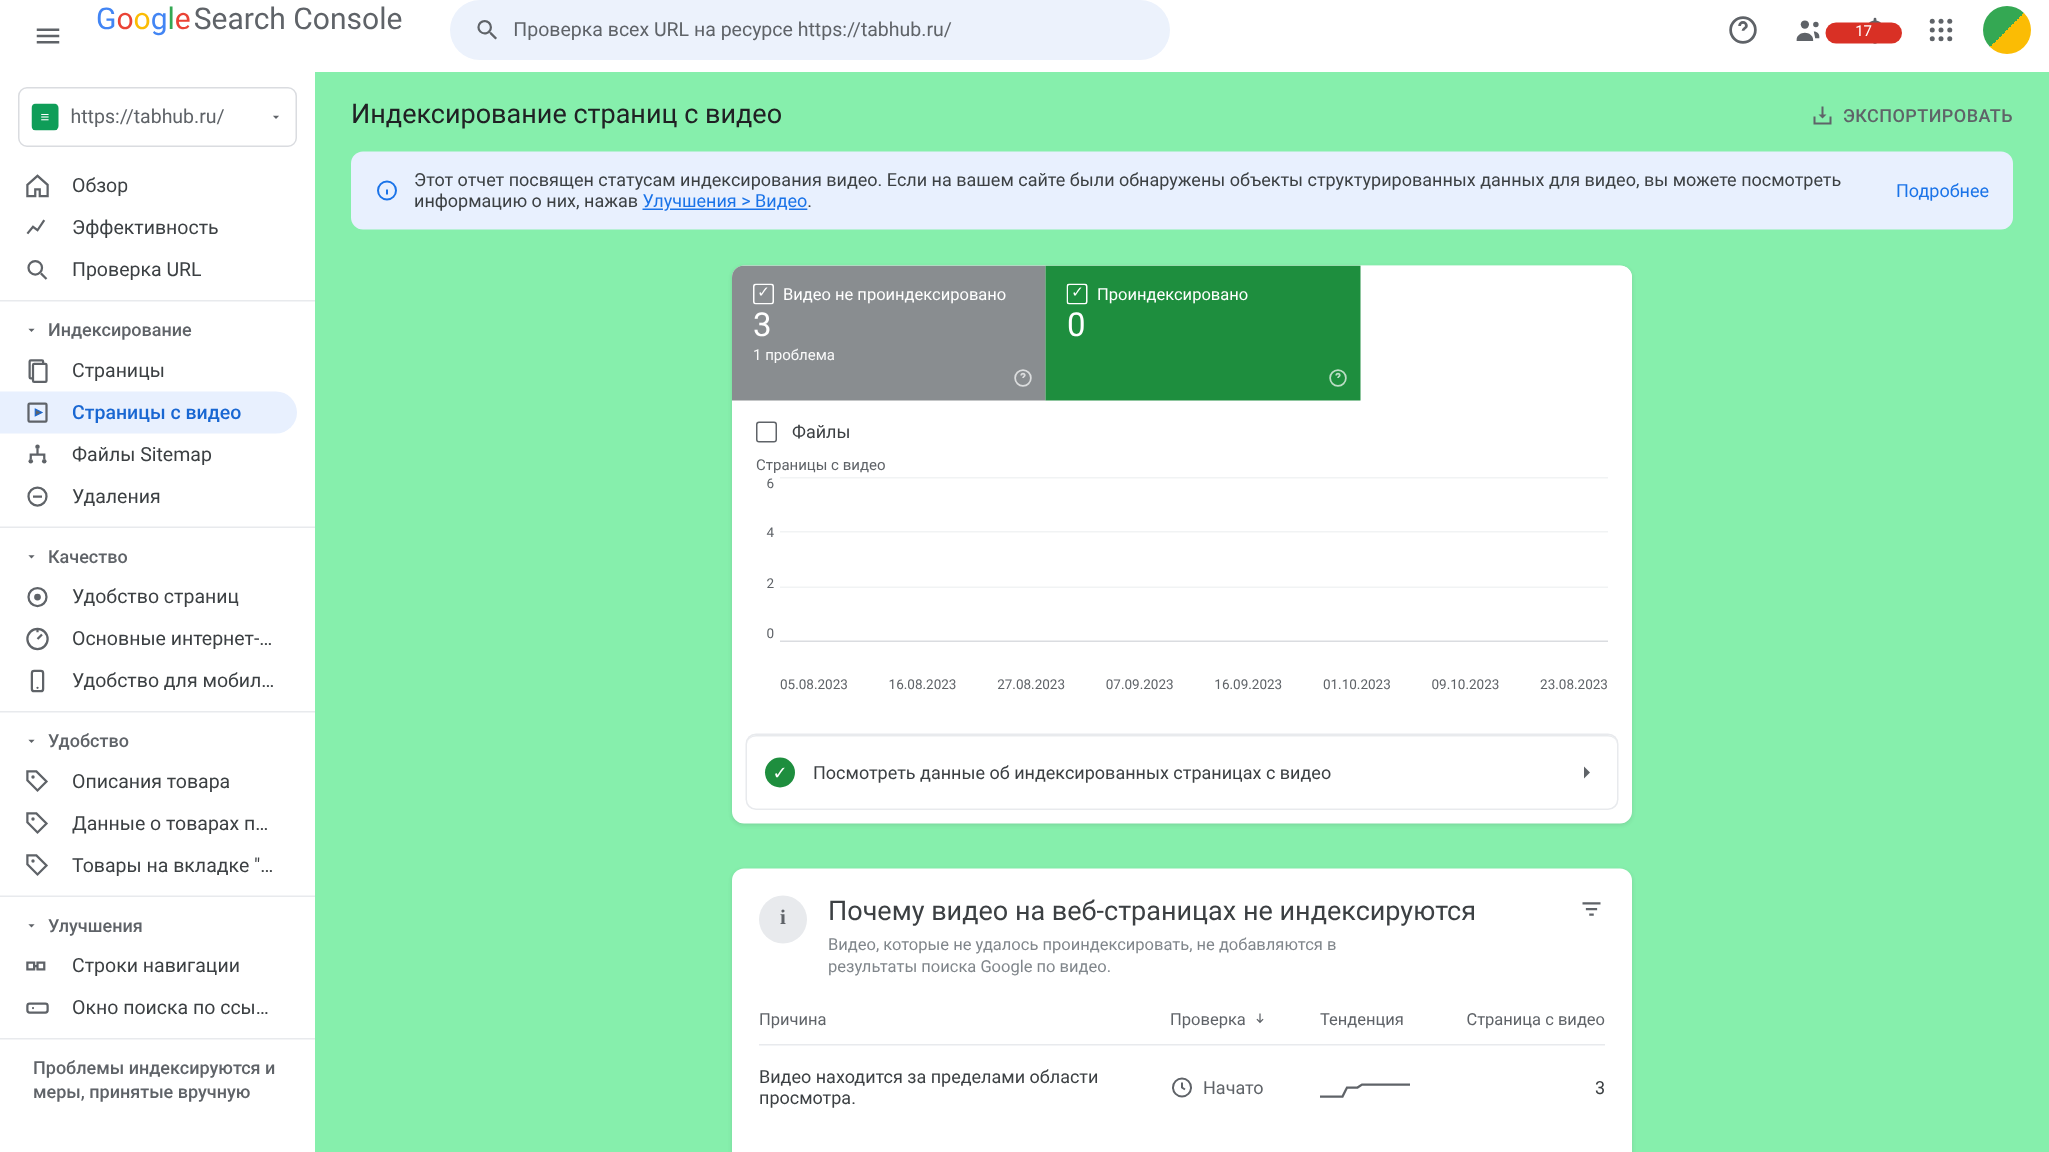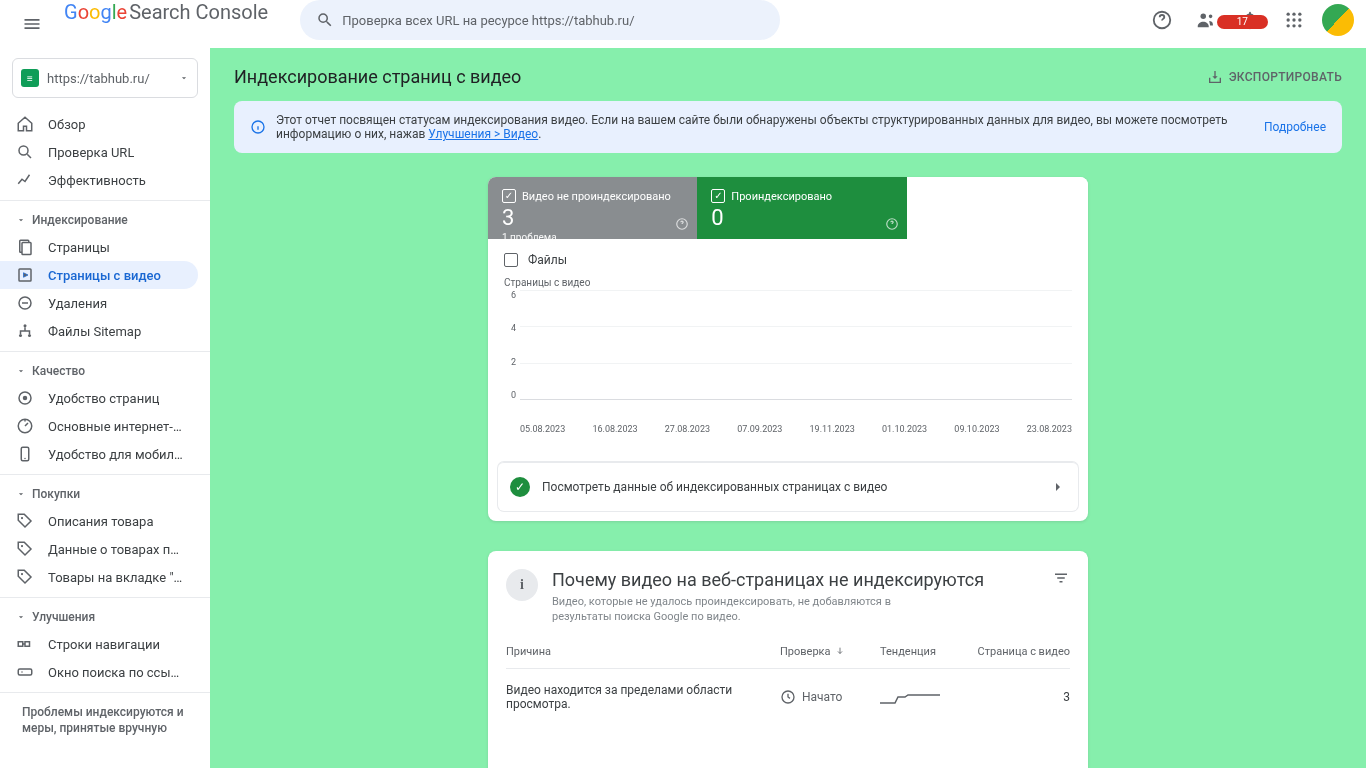--- a/index.html
+++ b/index.html
@@ -43,21 +43,21 @@
 .page-title { font-size: 18px; color: #202124; font-weight: 400; }
 .export-btn { display: flex; align-items: center; gap: 6px; color: #5f6368; font-size: 12px; cursor: pointer; font-weight: 500; letter-spacing: 0.3px; }
 .banner { margin: 0 24px 24px 24px; background: #e8f0fe; border-radius: 8px; padding: 12px 16px; display: flex; align-items: center; gap: 10px; font-size: 12px; color: #3c4043; }
 .banner .msg { flex: 1; }
 .banner a { color: #1a73e8; text-decoration: underline; }
 .banner .learn { color: #1a73e8; text-decoration: none; margin-left: 12px; cursor:pointer; }
 
 .content { max-width: 600px; margin: 0 auto 40px auto; }
 .card { background: #fff; border-radius: 8px; box-shadow: 0 1px 3px rgba(60,64,67,.15); overflow: hidden; margin-bottom: 30px; }
 
-.tabs { display: flex; height: 62px; justify-content: space-between; }
+.tabs { display: flex; height: 90px; justify-content: space-between; }
 .tab { flex: 1; padding: 12px 14px; color: #fff; position: relative; cursor: pointer; }
 .tab.grey { background: #898d90; }
 .tab.green { background: #1e8e3e; }
 .tab .row1 { display: flex; align-items: center; gap: 6px; font-size: 11px; margin-bottom: 2px; white-space: nowrap; overflow: hidden; }
 .tab .num { font-size: 22px; font-weight: 400; }
 .tab .sub { font-size: 10px; margin-top: 2px; opacity: 0.95; }
 .tab .help { position: absolute; right: 8px; bottom: 8px; opacity: 0.7; }
 .checkbox { width: 14px; height: 14px; border: 1.5px solid #fff; border-radius: 2px; display: flex; align-items: center; justify-content: center; flex-shrink:0;}
 .checkbox.checked::after { content: '✓'; font-size: 10px; line-height:1; }
 
@@ -172,30 +172,30 @@
       </div>
       <div id="nav-top">
           <div class="nav-item">
             <svg class="nav-icon" viewBox="0 0 24 24">
               <path d="M3 11l9-8 9 8v10H14v-6h-4v6H3z" fill="none" stroke="#5f6368" stroke-width="2"></path>
             </svg>
             <span class="nlabel">Обзор</span>
           </div>
           <div class="nav-item">
             <svg class="nav-icon" viewBox="0 0 24 24">
+              <path d="M3 17l5-6 4 3 6-9" fill="none" stroke="#5f6368" stroke-width="2"></path>
+            </svg>
+            <span class="nlabel">Эффективность</span>
+          </div>
+          <div class="nav-item">
+            <svg class="nav-icon" viewBox="0 0 24 24">
               <circle cx="10" cy="10" r="6" fill="none" stroke="#5f6368" stroke-width="2"></circle>
               <path d="M15 15l5 5" stroke="#5f6368" stroke-width="2"></path>
             </svg>
             <span class="nlabel">Проверка URL</span>
-          </div>
-          <div class="nav-item">
-            <svg class="nav-icon" viewBox="0 0 24 24">
-              <path d="M3 17l5-6 4 3 6-9" fill="none" stroke="#5f6368" stroke-width="2"></path>
-            </svg>
-            <span class="nlabel">Эффективность</span>
           </div>
         </div>
       <div class="nav-sep"></div>
       <div class="nav-section">
         <div class="nav-head">
             <svg width="10" height="10" viewBox="0 0 24 24" fill="#5f6368">
               <path d="M7 10l5 5 5-5z"></path>
             </svg>
             <span>Индексирование</span>
           </div>
@@ -209,33 +209,33 @@
             </div>
             <div class="nav-item active">
               <svg class="nav-icon" viewBox="0 0 24 24">
                 <rect x="4" y="4" width="16" height="16" rx="1" fill="none" stroke="currentColor" stroke-width="2"></rect>
                 <path d="M10 9l6 3-6 3z" fill="currentColor"></path>
               </svg>
               <span class="nlabel">Страницы с видео</span>
             </div>
             <div class="nav-item">
               <svg class="nav-icon" viewBox="0 0 24 24">
-                <circle cx="12" cy="12" r="8" fill="none" stroke="#5f6368" stroke-width="2"></circle>
-                <path d="M8 12h8" stroke="#5f6368" stroke-width="2"></path>
-              </svg>
-              <span class="nlabel">Удаления</span>
-            </div>
-            <div class="nav-item">
-              <svg class="nav-icon" viewBox="0 0 24 24">
                 <circle cx="12" cy="5" r="2" fill="#5f6368"></circle>
                 <circle cx="6" cy="18" r="2" fill="#5f6368"></circle>
                 <circle cx="18" cy="18" r="2" fill="#5f6368"></circle>
                 <path d="M12 7v5M12 12H6v4M12 12h6v4" stroke="#5f6368" stroke-width="2" fill="none"></path>
               </svg>
               <span class="nlabel">Файлы Sitemap</span>
+            </div>
+            <div class="nav-item">
+              <svg class="nav-icon" viewBox="0 0 24 24">
+                <circle cx="12" cy="12" r="8" fill="none" stroke="#5f6368" stroke-width="2"></circle>
+                <path d="M8 12h8" stroke="#5f6368" stroke-width="2"></path>
+              </svg>
+              <span class="nlabel">Удаления</span>
             </div>
           </div>
       </div>
       <div class="nav-sep"></div>
       <div class="nav-section">
         <div class="nav-head">
             <svg width="10" height="10" viewBox="0 0 24 24" fill="#5f6368">
               <path d="M7 10l5 5 5-5z"></path>
             </svg>
             <span>Качество</span>
@@ -263,21 +263,21 @@
               <span class="nlabel">Удобство для мобильных</span>
             </div>
           </div>
       </div>
       <div class="nav-sep"></div>
       <div class="nav-section">
         <div class="nav-head">
             <svg width="10" height="10" viewBox="0 0 24 24" fill="#5f6368">
               <path d="M7 10l5 5 5-5z"></path>
             </svg>
-            <span>Покупки</span>
+            <span>Удобство</span>
           </div>
         <div id="nav-shopping">
             <div class="nav-item">
               <svg class="nav-icon" viewBox="0 0 24 24">
                 <path d="M3 3h8l9 9-8 8-9-9z" fill="none" stroke="#5f6368" stroke-width="2"></path>
                 <circle cx="8" cy="8" r="1.5" fill="#5f6368"></circle>
               </svg>
               <span class="nlabel">Описания товара</span>
             </div>
             <div class="nav-item">
@@ -683,21 +683,21 @@
                       <div class="seg grey" style="height: 50%;"></div>
                     </div>
                   </div>
               </div>
             </div>
             <div class="xaxis" id="xaxis">
                 <div>05.08.2023</div>
                 <div>16.08.2023</div>
                 <div>27.08.2023</div>
                 <div>07.09.2023</div>
-                <div>19.11.2023</div>
+                <div>16.09.2023</div>
                 <div>01.10.2023</div>
                 <div>09.10.2023</div>
                 <div>23.08.2023</div>
               </div>
           </div>
           <div class="card-row">
             <span class="okicon">✓</span>
             <span style="font-size:12px;color:#3c4043">Посмотреть данные об индексированных страницах с видео</span>
             <svg class="arrow" width="16" height="16" viewBox="0 0 24 24" fill="#5f6368">
                 <path d="M9 6l6 6-6 6z"></path>

